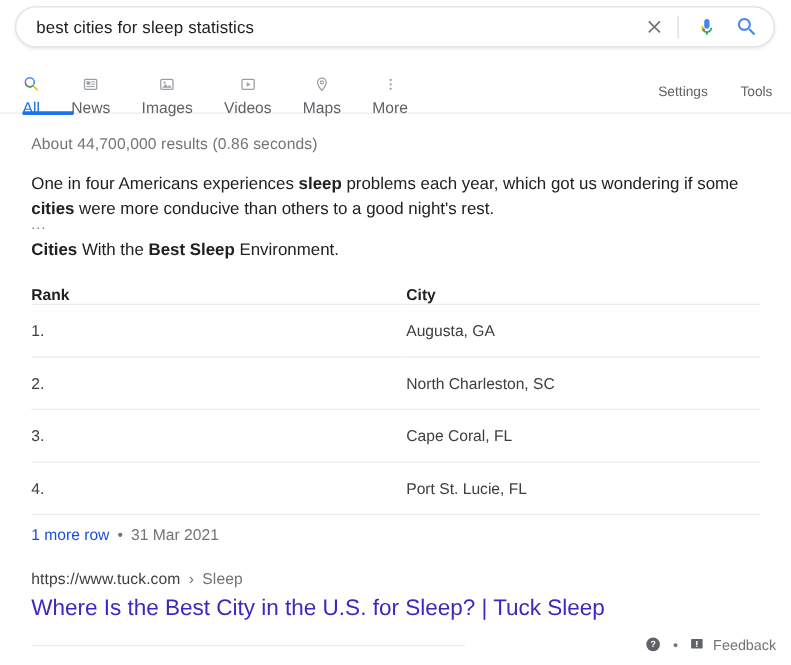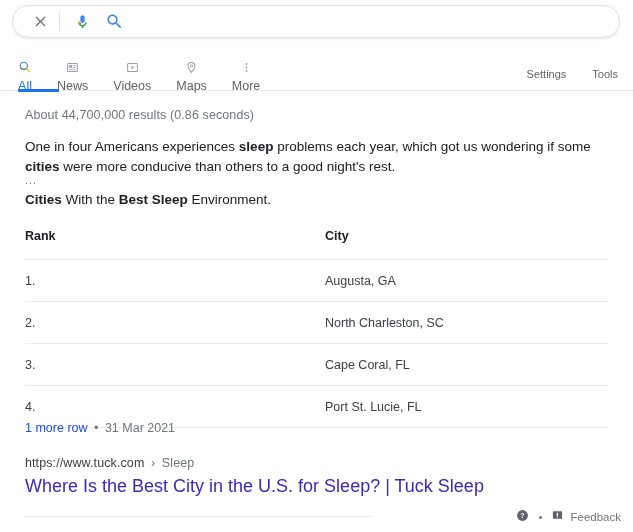--- a/index.html
+++ b/index.html
@@ -159,21 +159,21 @@
     width: 583px;
     border-collapse: collapse;
     table-layout: fixed;
   }
   .snip-table col.c-rank { width: 300px; }
   .snip-table th {
     text-align: left;
     font-size: 12.5px;
     font-weight: bold;
     color: #202124;
-    padding: 7px 0 16px 0;
+    padding: 7px 0 0 0;
     border-bottom: 1px solid #ebebeb;
   }
   .snip-table td {
     text-align: left;
     font-size: 12.5px;
     color: #3c4043;
     padding: 14px 0 13px 0;
     border-bottom: 1px solid #ebebeb;
   }
 
@@ -231,20 +231,21 @@
     gap: 6px;
     cursor: pointer;
   }
   .footer .fdot { padding: 0 9px; color: #70757a; }
 </style>
 </head>
 <body>
 
 <div class="searchbar-wrap">
   <div class="searchbar">
+    <input class="search-input" type="text" value="best cities for sleep statistics" placeholder="Search" style="">
     <div class="clear-btn">
       <svg width="17" height="17" viewBox="0 0 24 24" aria-hidden="true">
         <path d="M19 6.41 17.59 5 12 10.59 6.41 5 5 6.41 10.59 12 5 17.59 6.41 19 12 13.41 17.59 19 19 17.59 13.41 12z" fill="#70757a"></path>
       </svg>
     </div>
     <div class="vdiv"></div>
     <div class="mic-btn">
       <svg width="17" height="17" viewBox="0 0 24 24" aria-hidden="true">
         <path d="M12 3c-1.66 0-3 1.34-3 3v5c0 1.66 1.34 3 3 3s3-1.34 3-3V6c0-1.66-1.34-3-3-3z" fill="#4285f4"></path>
         <path d="M11 18.92V21h2v-2.08c2.83-.48 5-2.94 5-5.92h-2c0 2.21-1.79 4-4 4s-4-1.79-4-4H6c0 2.98 2.17 5.44 5 5.92z" fill="#34a853"></path>
@@ -283,20 +284,30 @@
           <rect x="3" y="4.5" width="18" height="15" rx="1.6" fill="none" stroke="#9aa0a6" stroke-width="1.9"></rect>
           <rect x="6" y="7.5" width="5.5" height="5" fill="#9aa0a6"></rect>
           <rect x="13" y="7.5" width="5" height="1.5" fill="#9aa0a6"></rect>
           <rect x="13" y="11" width="5" height="1.5" fill="#9aa0a6"></rect>
           <rect x="6" y="14.5" width="12" height="1.5" fill="#9aa0a6"></rect>
         </svg>
       </span>
       <span>News</span>
     </div>
 
+    <div class="tab">
+      <span class="tab-ico">
+        <svg width="13" height="13" viewBox="0 0 24 24" aria-hidden="true">
+          <rect x="3" y="4.5" width="18" height="15" rx="1.6" fill="none" stroke="#9aa0a6" stroke-width="1.9"></rect>
+          <circle cx="8.5" cy="9.5" r="1.6" fill="#9aa0a6"></circle>
+          <path d="M5 17 L10 11.5 L13.5 15.5 L16 13 L19 17 z" fill="#9aa0a6"></path>
+        </svg>
+      </span>
+      <span>Images</span>
+    </div>
 
     <div class="tab">
       <span class="tab-ico">
         <svg width="13" height="13" viewBox="0 0 24 24" aria-hidden="true">
           <rect x="3" y="4.5" width="18" height="15" rx="1.6" fill="none" stroke="#9aa0a6" stroke-width="1.9"></rect>
           <path d="M10 8.6 L15.5 12 L10 15.4 z" fill="#9aa0a6"></path>
         </svg>
       </span>
       <span>Videos</span>
     </div>

